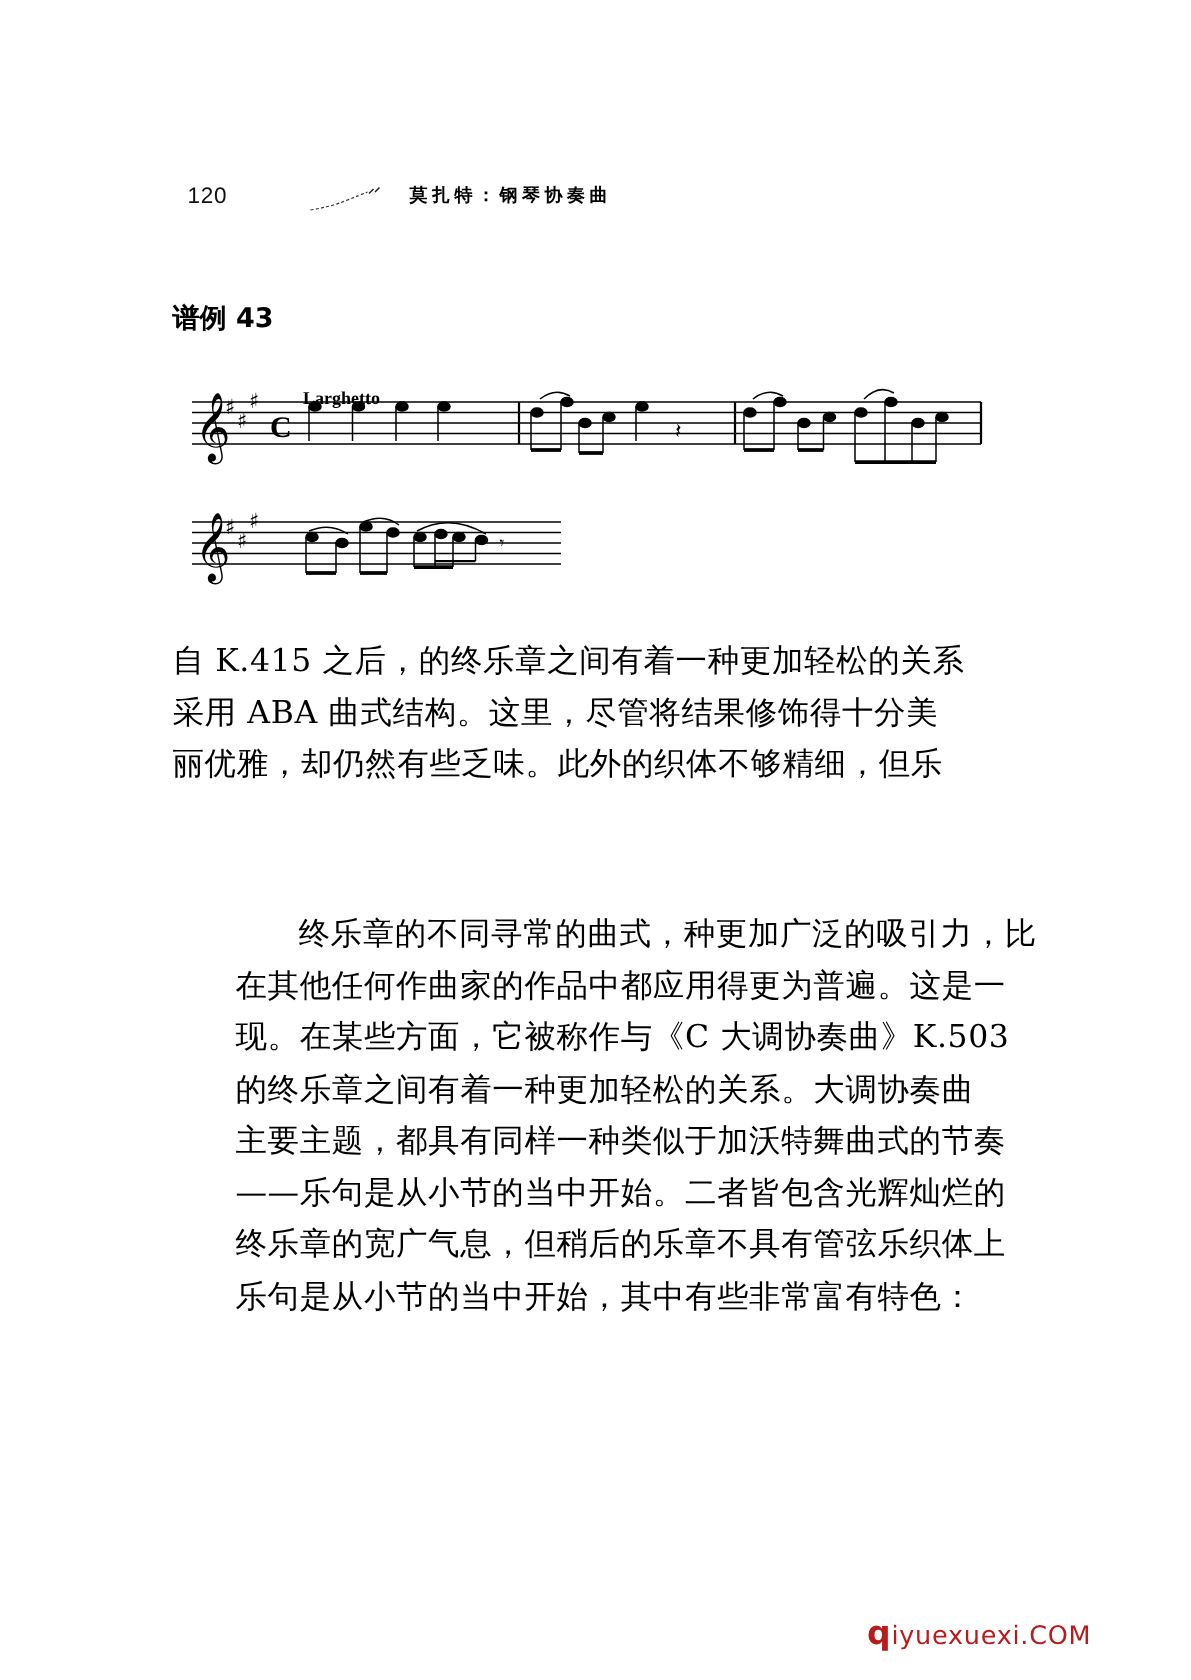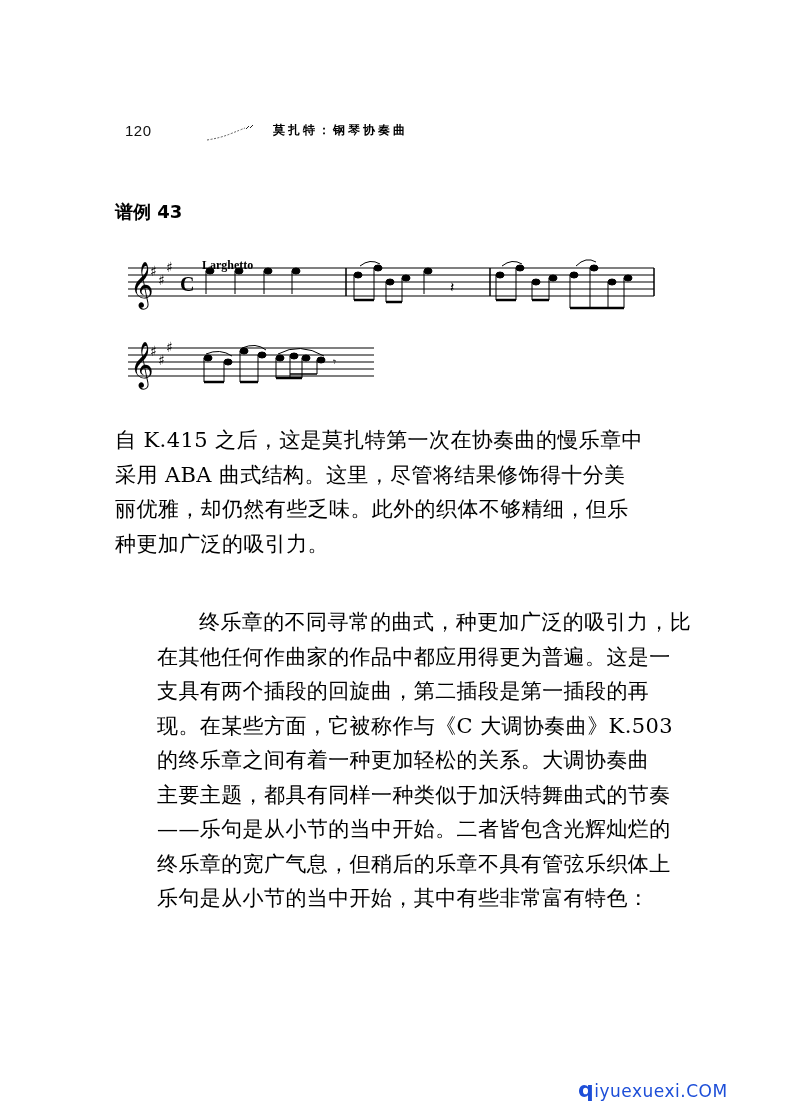--- a/index.html
+++ b/index.html
@@ -15,21 +15,21 @@
                    font-size: 18px; font-weight: bold; }
   .score { position: absolute; left: 128px; top: 250px; }
   .tempo { position: absolute; left: 202px; top: 258px; font-family: "Liberation Serif", serif;
            font-weight: bold; font-size: 12px; }
   .body-text { position: absolute; left: 115px; width: 560px; font-size: 21px; line-height: 34.5px;
                text-align: justify; font-family: "DejaVu Serif", serif; letter-spacing: 0.4px; }
   .p1 { top: 423px; }
   .p2 { top: 605px; text-indent: 42px; }
   .line { display: block; white-space: nowrap; height: 34.5px; }
   .watermark { position: absolute; left: 578px; top: 1077px; font-family: "DejaVu Sans", sans-serif;
-               font-size: 17px; color: #1d4ed8; letter-spacing: 0.5px; }
+               font-size: 17px; color: #b91c1c; letter-spacing: 0.5px; }
   .watermark b { font-size: 22px; }
 </style>
 </head>
 <body>
 
 <div class="header">
   <span class="page-num">120</span>
   <svg class="ornament" viewBox="0 0 60 18">
     <path d="M2 16 Q15 14 25 10 Q35 6 40 4" stroke="#333" stroke-width="0.8" fill="none" stroke-dasharray="2 1.5"></path>
     <path d="M41 5 l3 -3 M45 4 l3 -3" stroke="#222" stroke-width="1"></path>
@@ -140,30 +140,28 @@
     <line x1="174" y1="108" x2="174" y2="128"></line>
       <line x1="189" y1="110" x2="189" y2="124"></line>
     <line x1="148" y1="128" x2="174" y2="128" stroke-width="2.5"></line>
     <line x1="162" y1="124" x2="189" y2="124" stroke-width="1.5"></line>
     <path d="M150 104 Q172 92 196 106" fill="none"></path>
     <text x="205" y="116" font-size="12" stroke="none" font-family="DejaVu Sans, sans-serif">𝄾</text>
   </g>
 </svg>
 
 <div class="body-text p1">
-  <span class="line">自 K.415 之后，这是莫扎特第一次在协奏曲的慢乐章中</span>
+  <span class="line">自 K.415 之后，的终乐章之间有着一种更加轻松的关系</span>
   <span class="line">采用 ABA 曲式结构。这里，尽管将结果修饰得十分美</span>
   <span class="line">丽优雅，却仍然有些乏味。此外的织体不够精细，但乐</span>
-  <span class="line">种更加广泛的吸引力。</span>
 </div>
 
 <div class="body-text p2">
   <span class="line" style="padding-left:42px">终乐章的不同寻常的曲式，种更加广泛的吸引力，比</span>
   <span class="line">在其他任何作曲家的作品中都应用得更为普遍。这是一</span>
-  <span class="line">支具有两个插段的回旋曲，第二插段是第一插段的再</span>
   <span class="line">现。在某些方面，它被称作与《C 大调协奏曲》K.503</span>
   <span class="line">的终乐章之间有着一种更加轻松的关系。大调协奏曲</span>
   <span class="line">主要主题，都具有同样一种类似于加沃特舞曲式的节奏</span>
   <span class="line">——乐句是从小节的当中开始。二者皆包含光辉灿烂的</span>
   <span class="line">终乐章的宽广气息，但稍后的乐章不具有管弦乐织体上</span>
   <span class="line">乐句是从小节的当中开始，其中有些非常富有特色：</span>
 </div>
 
 <div class="watermark">
   <b>q</b><span>iyuexuexi.COM</span>

